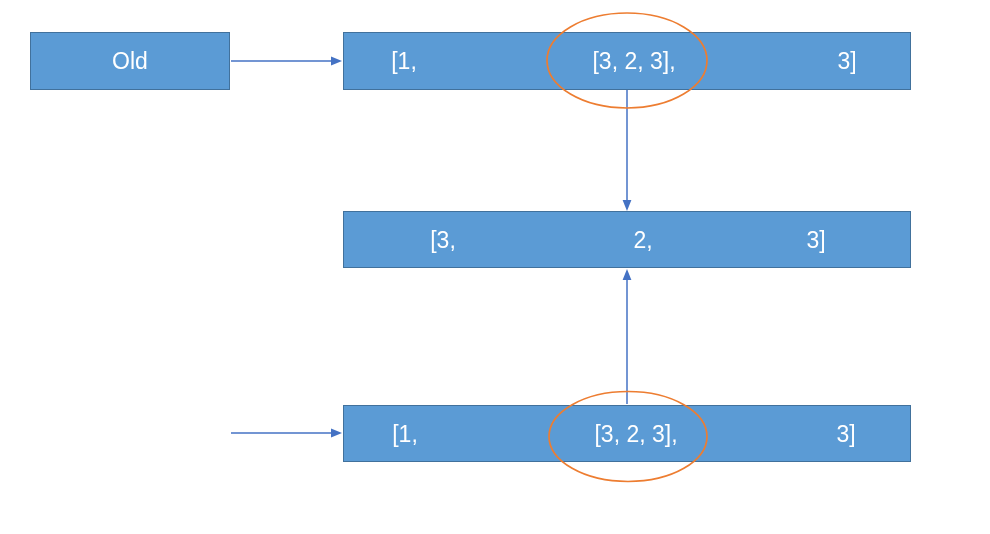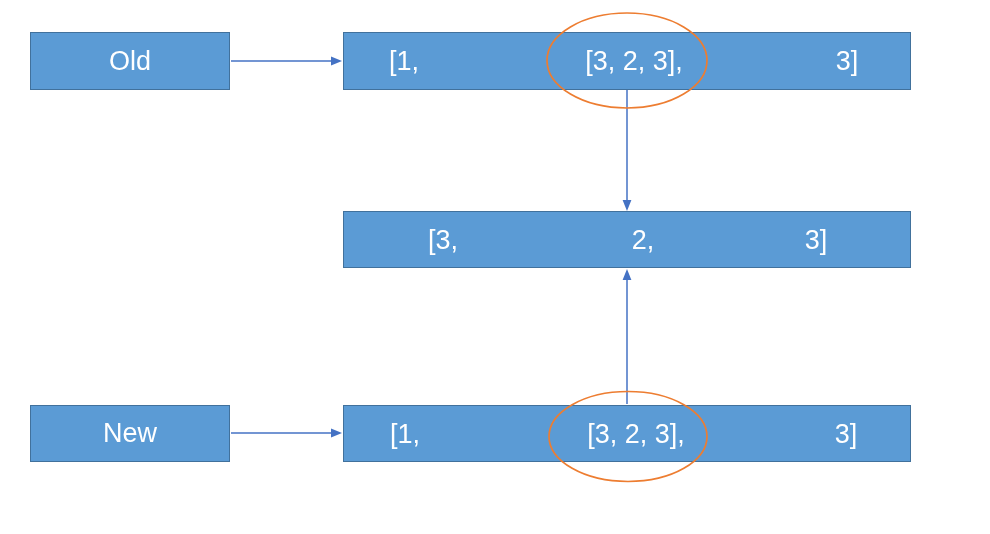--- a/index.html
+++ b/index.html
@@ -9,21 +9,21 @@
     background:#ffffff;
     font-family:"Liberation Sans", sans-serif;
     overflow:hidden;
   }
   .box{
     position:absolute;
     background:#5b9bd5;
     border:1.3px solid #41719c;
     box-sizing:border-box;
     color:#ffffff;
-    font-size:27px;
+    font-size:23px;
     font-weight:400;
   }
   .label-box{
     display:flex;align-items:center;justify-content:center;
   }
   .list-box .item{
     position:absolute;
     top:50%;
     transform:translate(-50%,-50%);
     white-space:nowrap;
@@ -51,23 +51,20 @@
     <span class="item" style="left:290px;">[3, 2, 3],</span>
     <span class="item" style="left:503px;">3]</span>
   </div>
 
   <div class="box list-box" style="left:343px;top:211px;width:568px;height:57px;">
     <span class="item" style="left:99px;">[3,</span>
     <span class="item" style="left:299px;">2,</span>
     <span class="item" style="left:472px;">3]</span>
   </div>
 
-  <div class="box label-box" style="left:30px;top:405px;width:200px;height:57px;">
-    <span>New</span>
-  </div>
 
   <div class="box list-box" style="left:343px;top:405px;width:568px;height:57px;">
     <span class="item" style="left:61px;">[1,</span>
     <span class="item" style="left:292px;">[3, 2, 3],</span>
     <span class="item" style="left:502px;">3]</span>
   </div>
 
   <svg class="overlay" viewBox="0 0 990 534">
 
     <line class="connector" x1="231" y1="61" x2="333" y2="61"></line>

